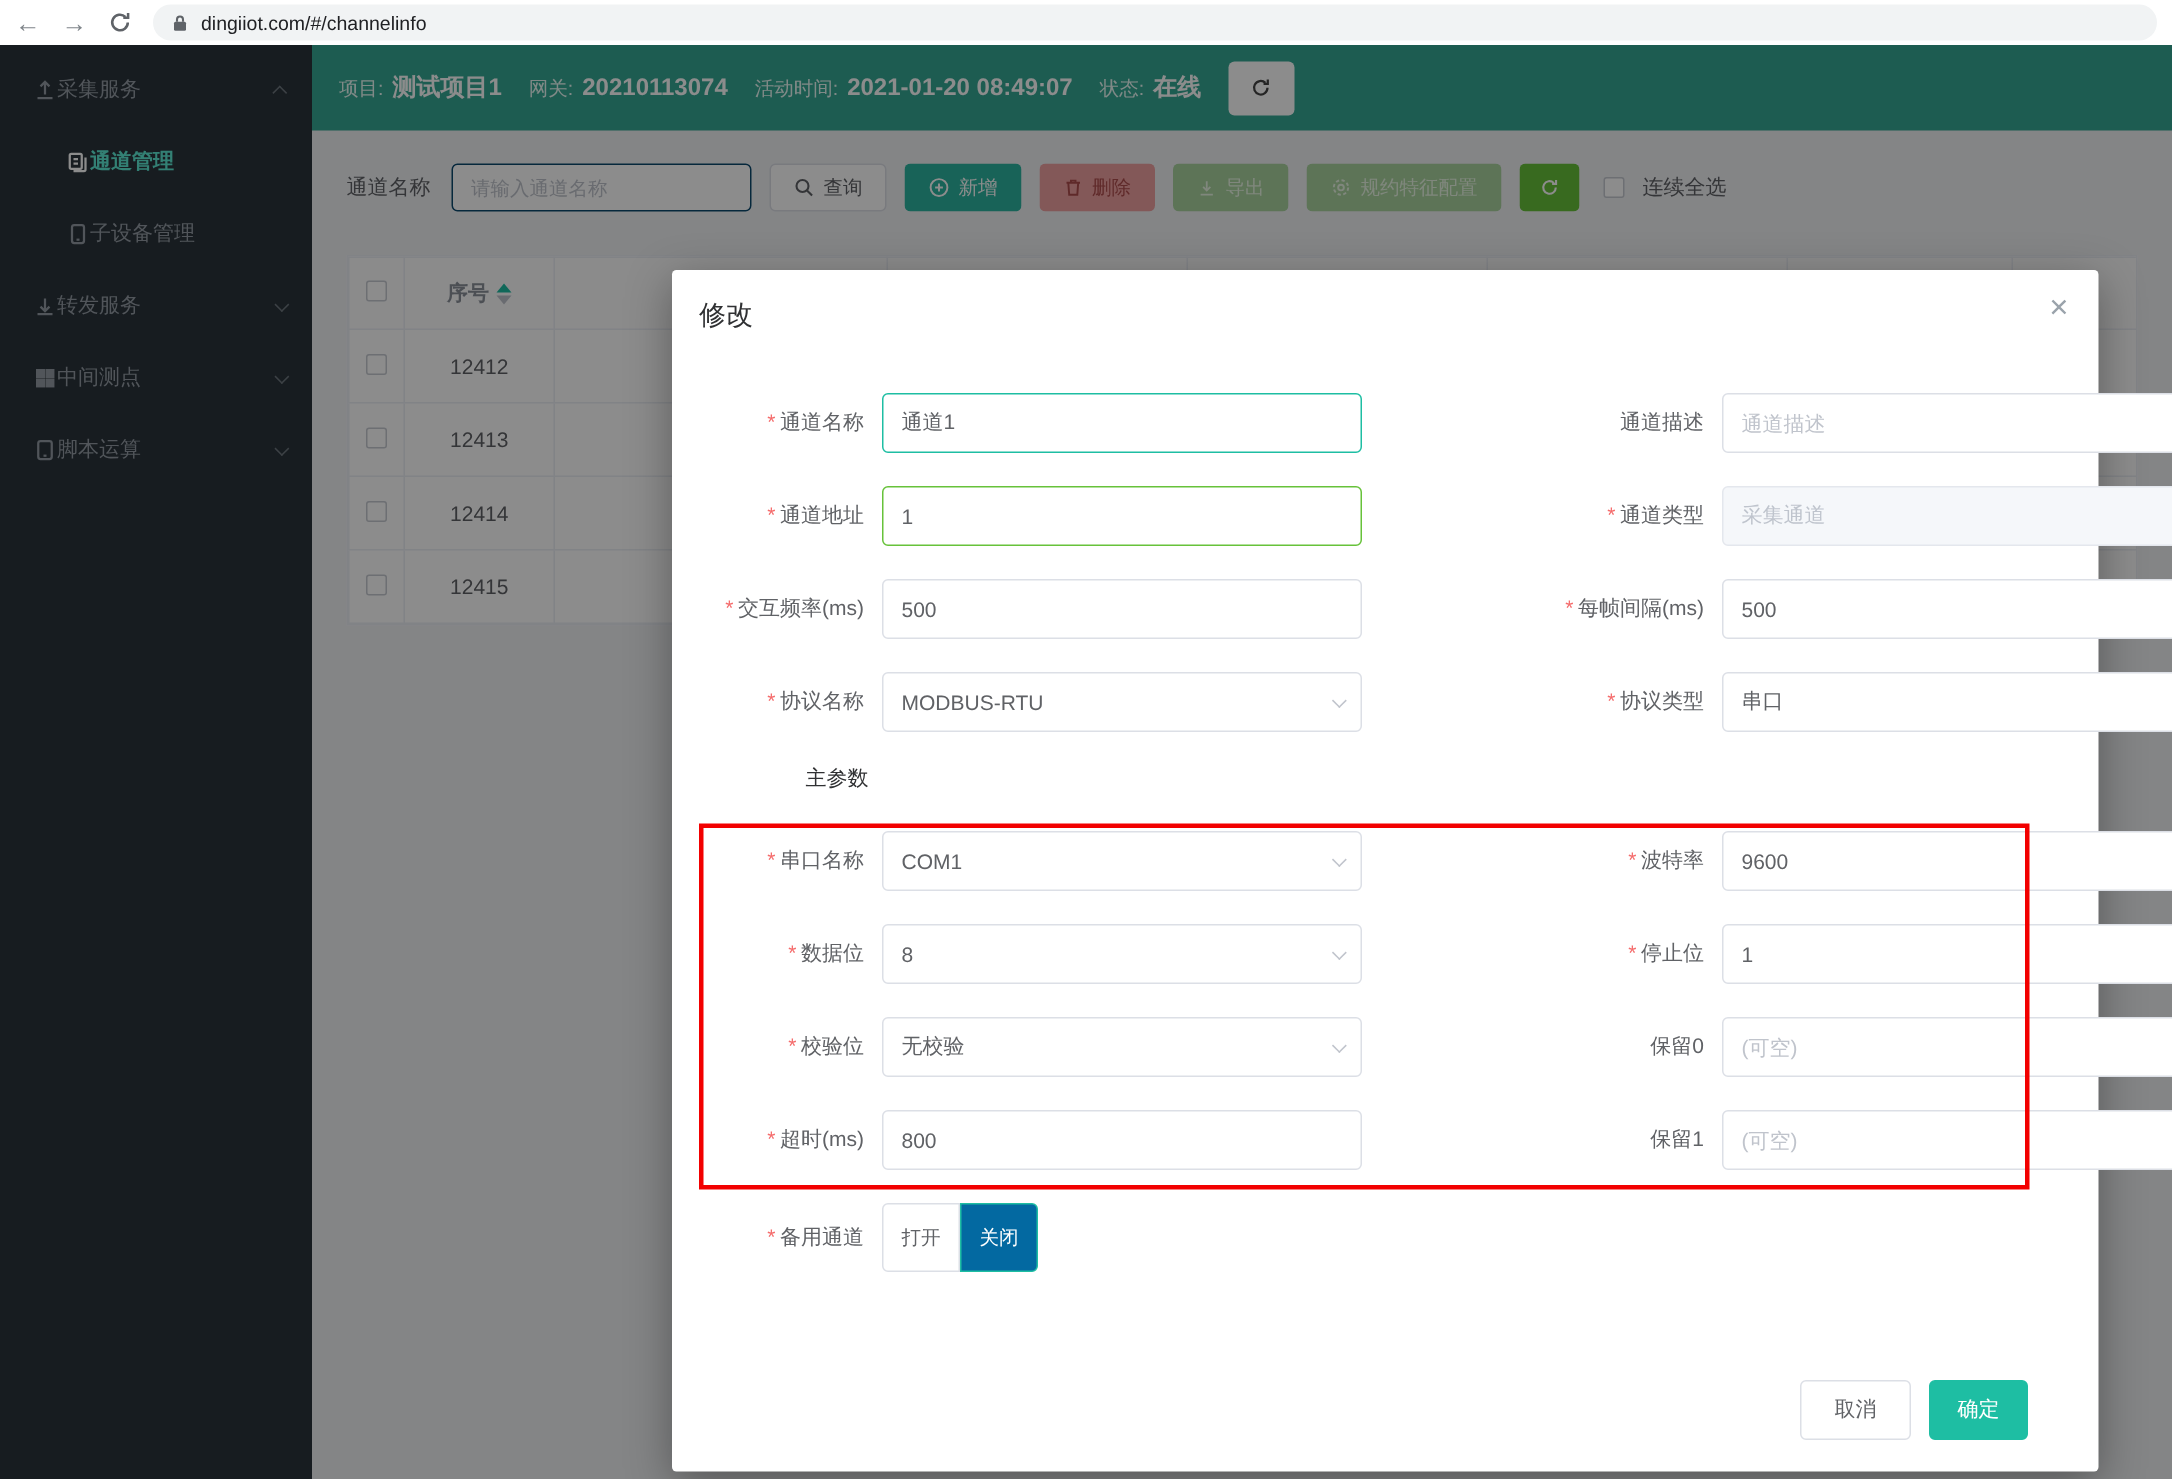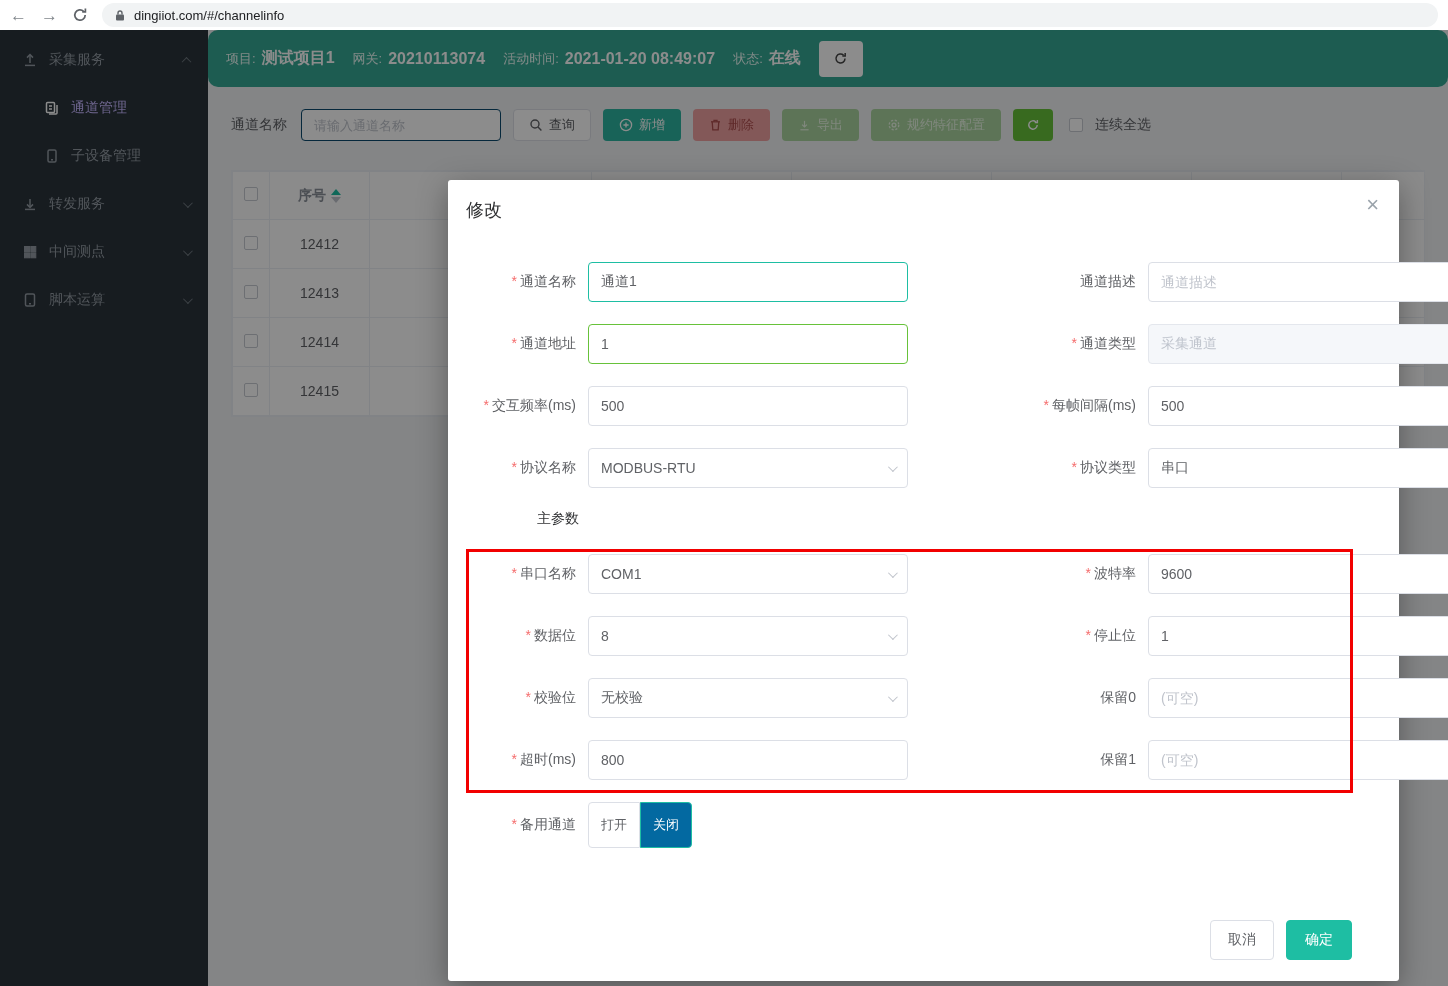--- a/index.html
+++ b/index.html
@@ -9,31 +9,31 @@
   .browser-bar { height:30px; background:#fff; display:flex; align-items:center; padding:0 10px; gap:14px; }
   .nav-ico { font-size:17px; color:#80868b; line-height:1; cursor:pointer; }
   .nav-ico.reload { color:#5f6368; }
   .url-pill { flex:1; height:24px; background:#f1f3f4; border-radius:12px; display:flex; align-items:center; gap:8px; padding:0 12px; }
   .url-text { font-size:13px; color:#202124; }
 
   
   .app { position:relative; width:1448px; height:956px; }
   .sidebar { position:absolute; left:0; top:0; bottom:0; width:208px; background:#2a333b; padding-top:6px; }
   .side-item { height:48px; display:flex; align-items:center; padding:0 18px 0 22px; color:#949ca4; font-size:14px; cursor:pointer; }
-  .side-item .lbl { flex:1; margin-left:11px; }
+  .side-item .lbl { flex:1; }
   .side-item.sub { padding-left:44px; }
-  .side-item.active { color:#c4b5fd; }
+  .side-item.active { color:#5eead4;font-weight:bold; }
   .side-item.active svg { stroke:#ffffff; }
   .side-item svg { stroke:#949ca4; }
   .chev { width:7px; height:7px; border-right:1.4px solid #6e777e; border-bottom:1.4px solid #6e777e; display:inline-block; }
   .chev.up { transform:rotate(-135deg) translate(-1px,-1px); }
   .chev.down { transform:rotate(45deg) translateY(-2px); }
 
   .main { position:absolute; left:208px; top:0; right:0; bottom:0; background:#f0f2f5; }
-  .page-header { height:57px; background:#35a894; display:flex; align-items:center; padding:0 18px; color:#fff;border-radius:10px; }
+  .page-header { height:57px; background:#35a894; display:flex; align-items:center; padding:0 18px; color:#fff; }
   .ph-label { font-size:13px; color:#eafaf6; margin-left:18px; }
   .ph-label:first-child { margin-left:0; }
   .ph-value { font-size:15px; font-weight:bold; margin-left:6px; }
   .ph-value.big { font-size:16px; }
   .ph-refresh { margin-left:18px; width:44px; height:36px; background:#ffffff; border:none; border-radius:4px; display:flex; align-items:center; justify-content:center; cursor:pointer; }
 
   .content { padding:22px 0 0 23px; }
   .toolbar { display:flex; align-items:center; gap:12px; height:32px; margin-bottom:29px; }
   .tb-label { font-size:14px; color:#606266; margin-right:2px; }
   .tb-input { width:200px; height:32px; border:1px solid #0c4a6e; border-radius:4px; padding:0 12px; font-size:13px; color:#606266; background:#fff; }
@@ -76,21 +76,21 @@
   .ipt.ok-green { border-color:#67c23a; }
   .sel.disabled { background:#f5f7fa; border-color:#e4e7ed; color:#bfc4cd; cursor:not-allowed; }
   .m-section { margin:0 0 24px 89px; font-size:14px; color:#303133; height:20px; }
   .red-box { position:absolute; left:18px; top:369px; width:887px; height:244px; border:3px solid #f20000; pointer-events:none; z-index:5; }
   .toggle-row { margin-top:28px; height:34px; }
   .tg { height:46px; display:inline-flex; align-items:center; justify-content:center; width:52px; font-size:13px; cursor:pointer; }
   .tg.off-white { background:#fff; border:1px solid #dcdfe6; border-radius:4px 0 0 4px; color:#606266; }
   .tg.on-teal { background:#0369a1; border:1px solid #1ebea3; border-radius:0 4px 4px 0; color:#fff; }
   .m-footer { position:absolute; right:47px; bottom:21px; display:flex; gap:12px; }
   .fbtn { height:40px; border-radius:4px; font-size:14px; display:inline-flex; align-items:center; justify-content:center; cursor:pointer; }
-  .fbtn.cancel { width:64px; background:#fff; border:1px solid #dcdfe6; color:#606266; }
+  .fbtn.cancel { width:74px; background:#fff; border:1px solid #dcdfe6; color:#606266; }
   .fbtn.ok { width:66px; background:#1ebea3; border:1px solid #1ebea3; color:#fff; }
 
   svg { display:block; }
 </style>
 </head>
 <body>
 
 <div class="browser-bar">
   <span class="nav-ico">←</span>
   <span class="nav-ico">→</span>

